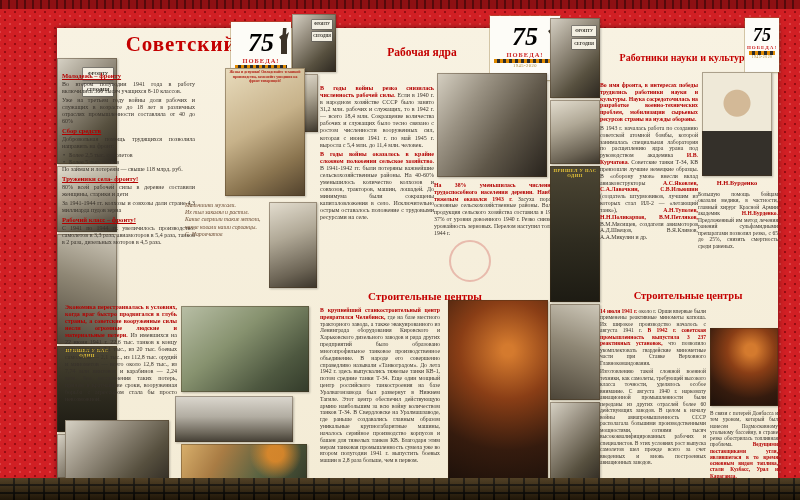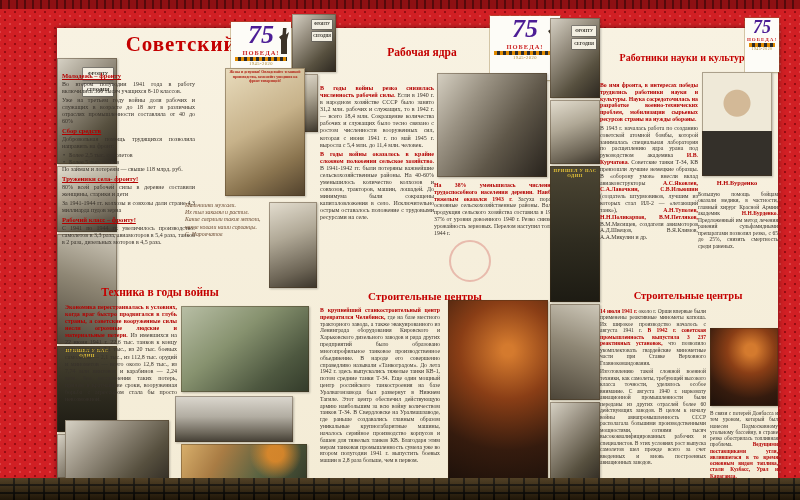--- a/index.html
+++ b/index.html
@@ -45,21 +45,21 @@
   .bullet{padding-left:7px;position:relative;}
   .bullet::before{content:"•";position:absolute;left:1px;top:0;}
   .poem{font-size:5.8px;line-height:1.25;color:#6b4a33;white-space:pre-line;font-style:italic;}
   .poster-cap{font-size:3.8px;line-height:1.2;color:#b32015;font-weight:bold;text-align:center;padding:2px 2px 0;}
   .sign{position:absolute;background:#f3efe2;color:#1d1a14;font-weight:bold;text-align:center;
         box-shadow:0 0 0 .5px #555;}
   .yellow-cap{font-size:4.6px;line-height:1.15;font-weight:bold;color:#e7c437;text-align:center;padding-top:2px;letter-spacing:.5px;}
   .cap-red{font-size:6.4px;font-weight:bold;color:#b30000;text-align:center;}
   
   .logo75{background:#fdfcf7;box-shadow:0 0 0 1px rgba(150,120,60,.35), 1px 1px 2px rgba(0,0,0,.25);overflow:hidden;text-align:center;}
-  .l-num{font-weight:bold;font-style:italic;color:#4c1d95;font-size:26px;line-height:1;margin-top:0;}
+  .l-num{font-weight:bold;font-style:italic;color:#000000;font-size:26px;line-height:1;margin-top:8px;}
   .l-word{font-weight:bold;color:#c22; font-size:6.5px;letter-spacing:1px;margin-top:1px;}
   .l-years{font-size:4.5px;color:#a9842c;letter-spacing:.5px;}
   .l-ribbon{height:4px;margin:1px 4px 0;background:repeating-linear-gradient(90deg,#e08a00 0 3px,#2b2b2b 3px 6px);}
   .l-sold{position:absolute;right:2px;top:6px;width:10px;height:26px;background:#3c3328;
         clip-path:polygon(20% 100%,20% 45%,0 35%,35% 25%,40% 0,75% 0,70% 25%,100% 15%,80% 45%,80% 100%);}
   .logo75.small .l-num{font-size:18px;}
   .logo75.small .l-word{font-size:5px;}
   .logo75.small .l-years{font-size:3.8px;}
   .stamp{border:2px solid rgba(190,30,30,.25);border-radius:50%;}
 </style>
@@ -116,21 +116,20 @@
     <div class="abs ph sepia" style="left:168px;top:40px;width:80px;height:128px;">
       <div class="poster-cap">Жены и девушки! Овладевайте техникой производства, заменяйте ушедших на фронт товарищей!</div>
     </div>
     <div class="abs poem" style="left:128px;top:174px;width:80px;height:56px;">Мальчишки мужали.
 Их тыл закалял и растил.
 Какие сверлили такие метели,
 какие ковали наши сорванцы.
 С. Наровчатов</div>
     <div class="abs ph bw2" style="left:212px;top:174px;width:48px;height:86px;"></div>
 
-    <div class="abs sec-title" style="left:18px;top:258px;width:170px;font-size:11.5px;">Техника в годы войны</div>
     <div class="abs txt" style="left:8px;top:276px;width:112px;">
       <p><span class="lead">Экономика перестраивалась в условиях, когда враг быстро продвигался в глубь страны, а советские вооруженные силы несли огромные людские и материальные потери.</span> <span>Из имевшихся на 22 июня 1941 г. 22,6 тыс. танков к концу года осталось 2,1 тыс., из 20 тыс. боевых самолетов — 2,1 тыс., из 112,8 тыс. орудий и минометов — всего около 12,8 тыс., из 7,74 млн винтовок и карабинов — 2,24 млн. Без восполнения таких потерь, причем в кратчайшие сроки, вооруженная борьба с агрессором стала бы просто невозможной.</span></p>
     </div>
     <div class="abs ph tankart" style="left:124px;top:278px;width:128px;height:86px;"></div>
     <div class="abs ph plane2" style="left:118px;top:368px;width:118px;height:46px;"></div>
     <div class="abs ph katy" style="left:124px;top:416px;width:126px;height:48px;"></div>
     <div class="abs ph bw1" style="left:8px;top:392px;width:104px;height:70px;"></div>
 
     <div class="abs sec-title" style="left:300px;top:18px;width:130px;font-size:11.5px;">Рабочая ядра</div>
     <div class="abs logo75" style="left:433px;top:-12px;width:70px;height:64px;">

